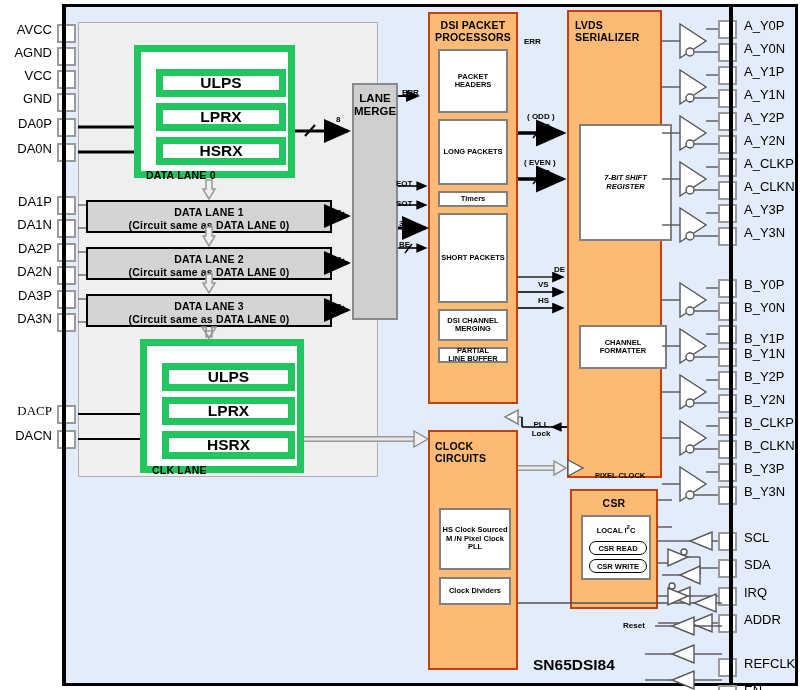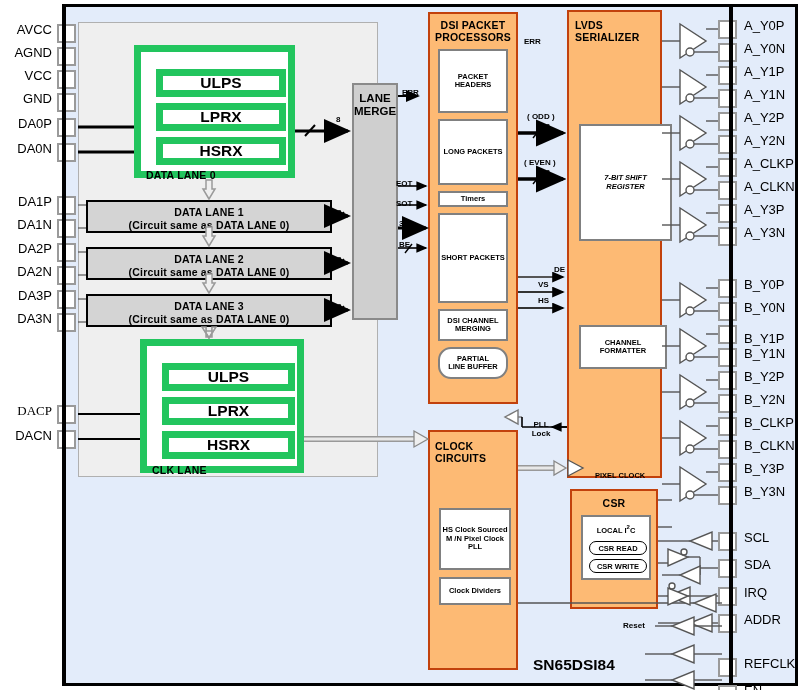--- a/index.html
+++ b/index.html
@@ -76,21 +76,21 @@
   <div class="abs panel" style="left:428px;top:12px;width:90px;height:392px;">
     <div class="abs ttl lbl" style="left:0;top:6px;width:100%;">DSI PACKET
 PROCESSORS</div>
     <div class="abs wbox center-txt tiny lbl" style="left:8px;top:35px;width:70px;height:64px;">PACKET
 HEADERS</div>
     <div class="abs wbox center-txt tiny lbl" style="left:8px;top:105px;width:70px;height:66px;">LONG PACKETS</div>
     <div class="abs wbox center-txt tiny lbl" style="left:8px;top:177px;width:70px;height:16px;">Timers</div>
     <div class="abs wbox center-txt tiny lbl" style="left:8px;top:199px;width:70px;height:90px;">SHORT PACKETS</div>
     <div class="abs wbox center-txt tiny lbl" style="left:8px;top:295px;width:70px;height:32px;">DSI CHANNEL
 MERGING</div>
-    <div class="abs wbox center-txt tiny lbl" style="left:8px;top:333px;width:70px;height:32px;border-radius:13px;">PARTIAL
+    <div class="abs wbox center-txt tiny lbl" style="left:8px;top:333px;width:70px;height:16px;">PARTIAL
 LINE BUFFER</div>
   </div>
 
   <div class="abs panel" style="left:567px;top:10px;width:95px;height:468px;">
     <div class="abs ttl" style="left:6px;top:7px;">LVDS SERIALIZER</div>
     <div class="abs wbox center-txt tiny lbl" style="left:10px;top:112px;width:93px;height:117px;font-style:italic;">7-BIT SHIFT
 REGISTER</div>
     <div class="abs wbox center-txt tiny lbl" style="left:10px;top:313px;width:88px;height:44px;">CHANNEL
 FORMATTER</div>
     <div class="abs tiny" style="left:26px;top:459px;">PIXEL CLOCK</div>

